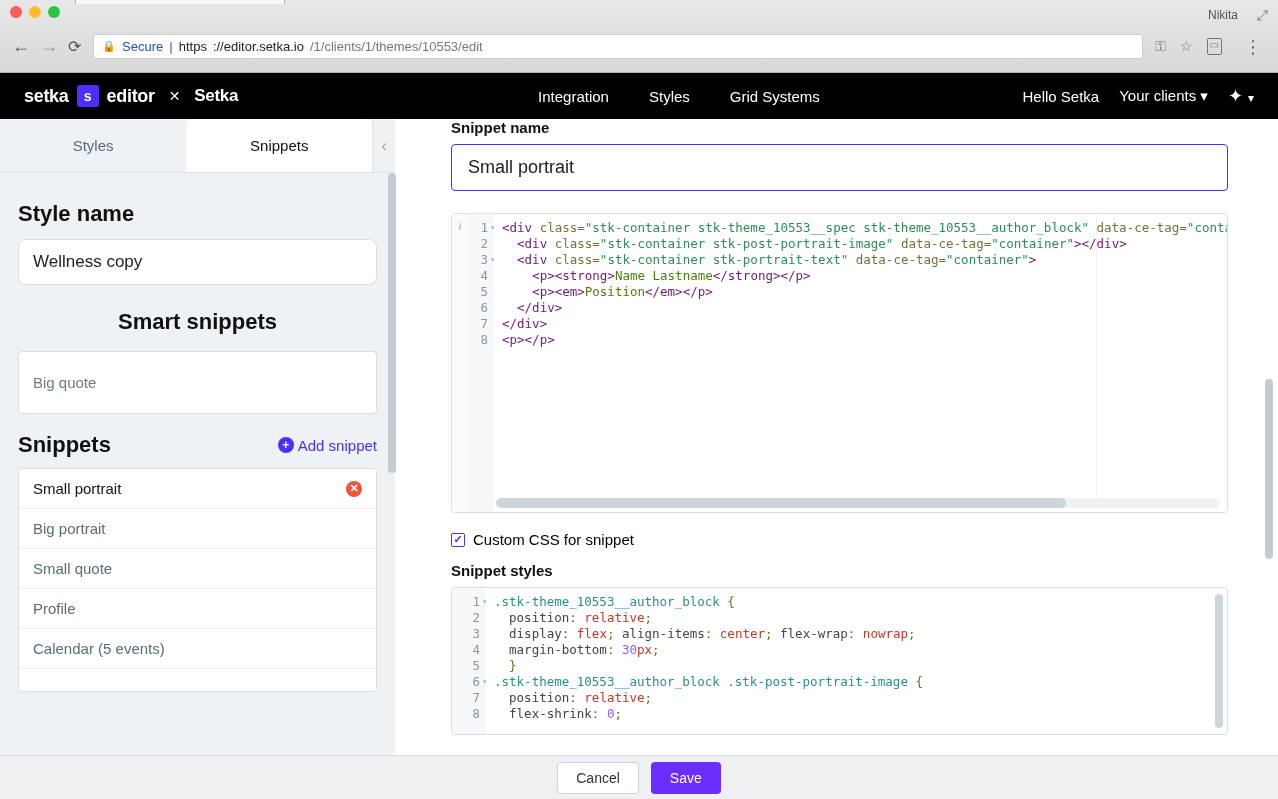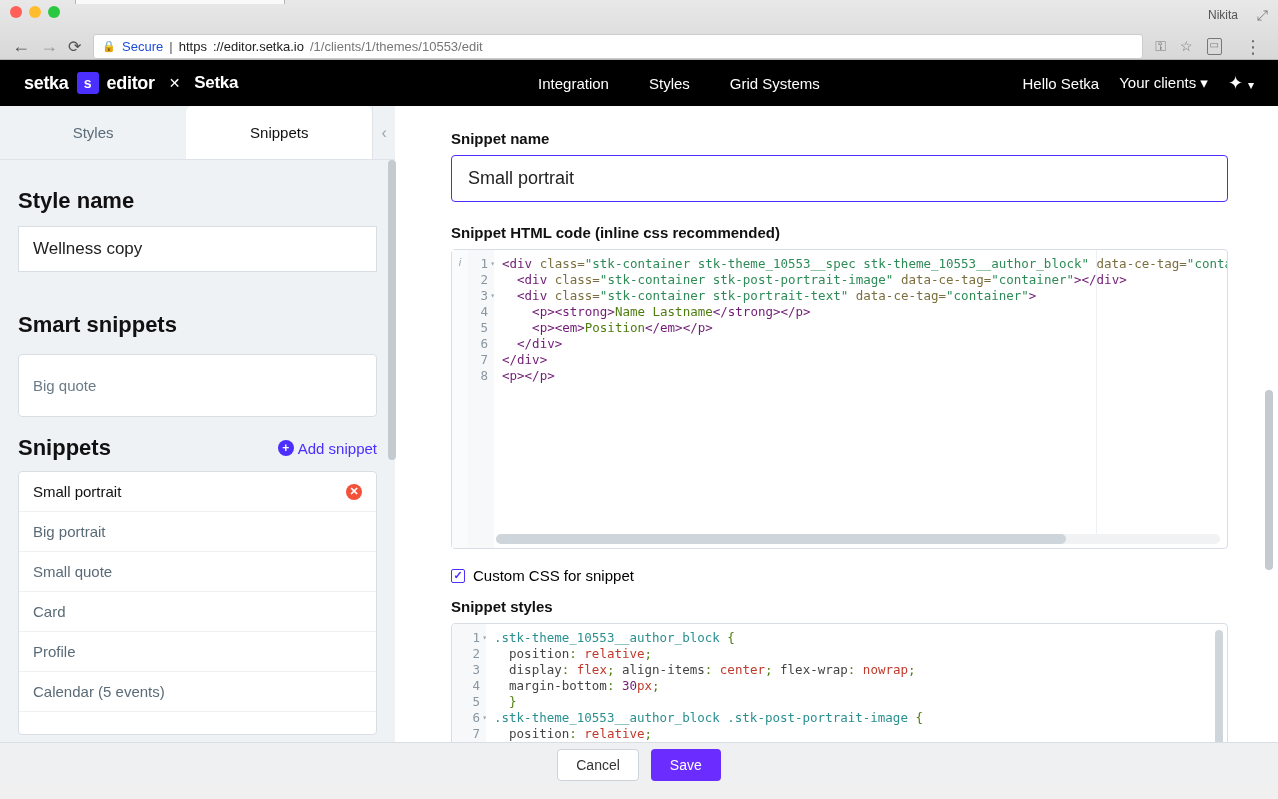--- a/index.html
+++ b/index.html
@@ -1,19 +1,19 @@
 <!DOCTYPE html>
 <html><head>
 <meta charset="utf-8">
 <style>
 * { box-sizing: border-box; margin: 0; padding: 0; }
 body { font-family: -apple-system, BlinkMacSystemFont, "Segoe UI", Helvetica, Arial, sans-serif; background: #f0f0f0; width: 1278px; height: 799px; overflow: hidden; }
 
 
-.browser-chrome { background: linear-gradient(#e8e8e8,#d8d8d8); height: 60px; border-bottom: 1px solid #b5b5b5; }
+.browser-chrome { background: linear-gradient(#e8e8e8,#d8d8d8); height: 73px; border-bottom: 1px solid #b5b5b5; }
 .window-controls { display: flex; gap: 7px; padding: 6px 10px; align-items: center; }
 .dot { width: 12px; height: 12px; border-radius: 50%; }
 .dot.red { background:#ff5f57;} .dot.yellow{background:#ffbd2e;} .dot.green{background:#28c940;}
 .tab-bar { display:flex; align-items:flex-end; padding-left:10px; height: 0; position: relative; top: -20px; left: 65px;}
 .browser-tab { background:#f9f9f9; border:1px solid #b5b5b5; border-bottom:none; border-radius:6px 6px 0 0; padding:5px 28px 5px 10px; font-size:12px; color:#333; position:relative; display:flex; align-items:center; gap:6px; width:210px;}
 .profile-name { position:absolute; right:40px; top:8px; font-size:12px; color:#555; }
 .expand-icn { position:absolute; right:10px; top:7px; color:#777; font-size:14px;}
 .addr-bar { display:flex; align-items:center; gap:12px; padding:6px 12px; margin-top: 4px; }
 .nav-arrow { color:#999; font-size:18px; width:16px; text-align:center; }
 .nav-arrow.active{color:#555;}
@@ -40,45 +40,45 @@
 
 
 .app-body { display:flex; height:calc(799px - 73px - 46px - 44px); background:#fff; }
 .sidebar { width:395px; background:#eef2f5; display:flex; flex-direction:column; position:relative;}
 .side-tabs { display:flex; height:54px; border-bottom:1px solid #dde3e8; align-items:stretch; }
 .side-tab { flex:1 1 50%; display:flex; align-items:center; justify-content:center; font-size:15px; color:#5a6b78; cursor:pointer;}
 .side-tab.active { background:#fff; color:#111; border-top-left-radius:6px; border-top-right-radius:6px; font-weight:500;}
 .side-collapse { width:24px; display:flex; align-items:center; justify-content:center; border-left:1px solid #dde3e8; color:#9aa7b0;}
 .side-content { padding:18px; overflow-y:auto; flex:1;}
 .side-h2 { font-size:22px; font-weight:800; margin:10px 0 12px; color:#111;}
-.side-input { width:100%; background:#fff; border:1px solid #d8dee3; border-radius:0; padding:12px 14px; font-size:17px; color:#222;}
+.side-input { width:100%; background:#fff; border:1px solid #d8dee3; border-radius:8px; padding:12px 14px; font-size:17px; color:#222;}
 .side-box { width:100%; background:#fff; border:1px solid #d8dee3; border-radius:4px; padding:22px 14px; color:#6b7b87; font-size:15px; margin-top:16px;}
 .snip-head { display:flex; align-items:center; justify-content:space-between; margin-top:18px;}
 .add-link { color:#4a2fff; font-size:15px; display:flex; align-items:center; gap:4px;}
 .add-plus { width:16px; height:16px; border-radius:50%; background:#4a2fff; color:#fff; display:inline-flex; align-items:center; justify-content:center; font-size:12px; font-weight:700;}
 .snip-list { background:#fff; border:1px solid #d8dee3; border-radius:4px; margin-top:10px;}
 .snip-row { padding:11px 14px; border-bottom:1px solid #eef1f4; font-size:15px; color:#5a6b78; display:flex; align-items:center; justify-content:space-between;}
 .snip-row:last-child{border-bottom:none;}
 .snip-row.selected { color:#111; font-weight:500;}
 .del-icon { width:16px; height:16px; border-radius:50%; background:#f4513a; color:#fff; display:inline-flex; align-items:center; justify-content:center; font-size:11px; font-weight:700;}
 .side-scrollbar{position:absolute; right:-1px; top:54px; bottom:0; width:10px; background:rgba(0,0,0,0);}
 .side-thumb{position:absolute; right:0; top:0; width:8px; height:300px; background:#c3cbd1; border-radius:4px;}
 
 
-.main { flex:1; padding:0 50px 10px 56px; overflow-y:auto; position:relative;margin-top:24px;}
+.main { flex:1; padding:0 50px 10px 56px; overflow-y:auto; position:relative;}
 .field-label { font-size:15px; font-weight:600; color:#111; margin-bottom:8px;}
 .field-input { width:100%; border:1.5px solid #4a2fff; border-radius:4px; padding:12px 16px; font-size:18px; color:#222; margin-bottom:22px; outline:none;}
 .code-wrap { border:1px solid #d8dee3; border-radius:4px; background:#fff; margin-bottom:18px; height:300px; display:flex; position:relative;}
 .info-col{width:16px; background:#fafbfc; padding-top:6px; text-align:center; color:#9aa7b0; font-style:italic; font-size:11px;}
 .gutter { width:26px; background:#f6f8fa; color:#8a96a0; font-size:12.5px; line-height:16px; text-align:right; padding:6px 6px 6px 0; font-family:Menlo,Consolas,monospace;}
 .gut-line{position:relative;}
 .fold{position:absolute; right:-7px; color:#9aa7b0; font-size:8px;}
 .code { flex:1; padding:6px 8px; font-family:Menlo,Consolas,monospace; font-size:12.5px; line-height:16px; overflow-x:auto; white-space:pre; position:relative;}
 .t-tag{color:#701a75;} .t-attr{color:#7b6e3e;} .t-str{color:#2e8b57;} .t-text{color:#4d7c0f;}
-.css-t-sel{color:#2a8f8f;} .css-t-prop{color:#444;} .css-t-val{color:#c0392b;} .css-t-num{color:#701a75;} .css-t-unit{color:#c0392b;}
+.css-t-sel{color:#2a8f8f;} .css-t-prop{color:#444;} .css-t-val{color:#c0392b;} .css-t-num{color:#8b5cf6;} .css-t-unit{color:#c0392b;}
 .hscroll{position:absolute; left:44px; right:7px; bottom:4px; height:10px; background:#f0f2f4; border-radius:5px;}
 .hsthumb{position:absolute; left:0; top:0; height:100%; width:570px; background:#cfd6db; border-radius:5px;}
 .code-vline{position:absolute; top:0; bottom:14px; right:130px; width:1px; background:#eef1f4;}
 .check-row { display:flex; align-items:center; gap:8px; margin:14px 0;}
 .chk { width:14px; height:14px; border:1.5px solid #4a2fff; border-radius:2px; display:inline-flex; align-items:center; justify-content:center; color:#4a2fff; font-size:11px; font-weight:700;}
 .code-wrap2 { border:1px solid #d8dee3; border-radius:4px; background:#fff; height:148px; display:flex; position:relative; overflow:hidden;}
 .code2 .gutter{width:34px;}
 .main-scrollbar{position:absolute; right:5px; top:10px; bottom:6px; width:10px;}
 .main-thumb{position:absolute; right:0; top:250px; width:8px; height:180px; background:#c3cbd1; border-radius:4px;}
 
@@ -152,62 +152,58 @@
 
   <div class="sidebar">
     <div class="side-tabs">
       <div class="side-tab">Styles</div>
       <div class="side-tab active">Snippets</div>
       <div class="side-collapse">‹</div>
     </div>
     <div class="side-content">
       <div class="side-h2">Style name</div>
       <input class="side-input" value="Wellness copy" style="">
-      <div class="side-h2" style="margin-top:40px;">Smart snippets</div>
+      <div class="side-h2" style="margin-top:24px;text-align:center;">Smart snippets</div>
       <div class="side-box">Big quote</div>
       <div class="snip-head">
         <div class="side-h2" style="margin:0;">Snippets</div>
         <span class="add-link">
             <span class="add-plus">+</span>
             <span>Add snippet</span>
           </span>
       </div>
       <div class="snip-list">
         <div class="snip-row selected">
           <span>Small portrait</span>
           <span class="del-icon">✕</span>
         </div>
         <div class="snip-row">
             <span>Big portrait</span>
           </div>
         <div class="snip-row">
             <span>Small quote</span>
           </div>
         <div class="snip-row">
-            <span>Card</span>
-          </div>
-        <div class="snip-row">
             <span>Profile</span>
           </div>
         <div class="snip-row">
             <span>Calendar (5 events)</span>
           </div>
         <div class="snip-row"></div>
       </div>
     </div>
     <div class="side-scrollbar">
         <div class="side-thumb"></div>
       </div>
   </div>
 
   <div class="main">
     <div class="field-label">Snippet name</div>
     <input class="field-input" value="Small portrait" style="">
 
-    <div class="field-label">Snippet HTML code (inline css recommended)</div>
     <div class="code-wrap">
       <div class="info-col">i</div>
       <div class="gutter" id="gutter1">
           <div class="gut-line">1<span class="fold">▾</span></div>
           <div class="gut-line">2</div>
           <div class="gut-line">3<span class="fold">▾</span></div>
           <div class="gut-line">4</div>
           <div class="gut-line">5</div>
           <div class="gut-line">6</div>
           <div class="gut-line">7</div>

